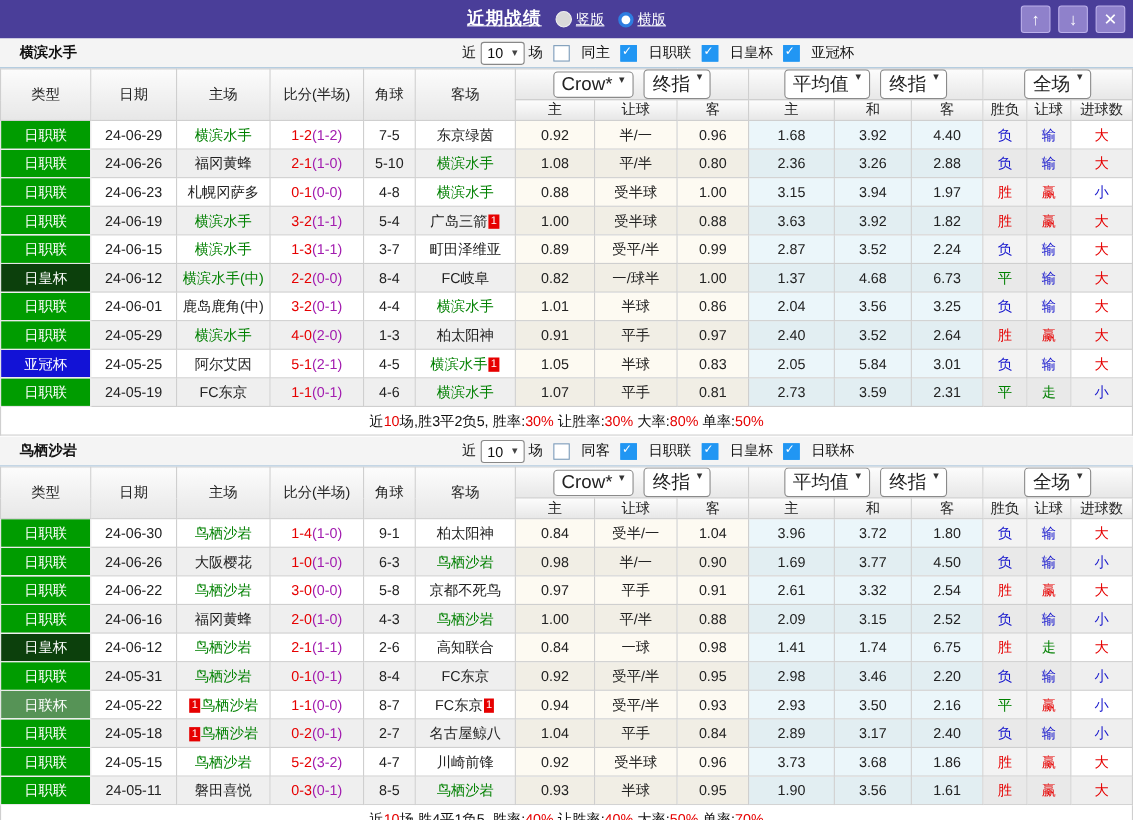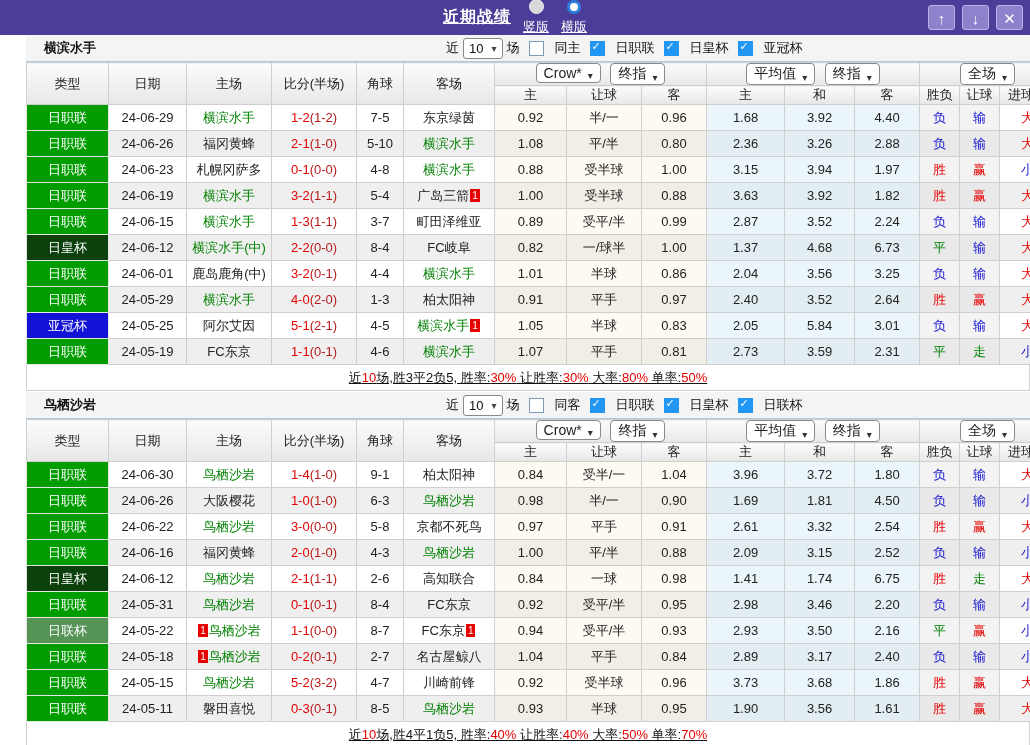--- a/index.html
+++ b/index.html
@@ -1,68 +1,68 @@
 <!DOCTYPE html>
 <html><head>
 <meta charset="utf-8">
 <style>
   html,body{margin:0;padding:0;}
   body{width:1030px;background:#fff;font-family:"Liberation Sans","DejaVu Sans",sans-serif;color:#222;}
   
   .titlebar{height:35px;background:#4A3E99;display:flex;align-items:center;position:relative;}
   .title-group{margin:0 auto;display:flex;align-items:center;gap:12px;color:#fff;text-decoration:underline;}
   .page-title{font-size:16px;font-weight:bold;letter-spacing:1px;}
-  .radio-item{display:flex;align-items:center;gap:4px;font-size:13px;flex-direction:column;}
+  .radio-item{display:flex;align-items:center;gap:4px;font-size:13px;}
   .radio{width:13px;height:13px;border-radius:50%;background:#D9D9D9;border:1px solid #EFEFEF;box-sizing:content-box;display:inline-block;}
   .radio.on{width:8px;height:8px;background:#fff;border:3.5px solid #2E7DE1;}
   .tb-buttons{position:absolute;right:7px;top:5px;display:flex;gap:7px;}
   .tb-btn{width:27px;height:25px;background:#8F81CB;border:1px solid #BCB0EA;border-radius:3px;color:#fff;
           font-weight:bold;text-align:center;line-height:25px;font-size:15px;cursor:pointer;box-sizing:border-box;}
   
-  .section{position:relative;padding-left:26px;}
+  .section{position:relative;}
   .sec-head{height:26px;background:#F4F4F4;border-bottom:1px solid #AFC9DE;position:relative;display:flex;align-items:center;}
   .team-name{font-weight:bold;font-size:13px;margin-left:18px;color:#111;}
   .sec-controls{position:absolute;left:420px;display:flex;align-items:center;font-size:13px;color:#111;}
   .count-select{border:1px solid #888;background:#fff;height:19px;display:inline-flex;align-items:center;
                 border-radius:3px;margin:0 4px;padding:0 5px;font-size:13px;cursor:pointer;}
   .count-select::after{content:"▾";margin-left:8px;font-size:10px;color:#444;}
   .cb{width:13px;height:13px;border:1px solid #7A9AB8;background:#fff;display:inline-block;margin-left:9px;
       position:relative;vertical-align:-2px;cursor:pointer;}
   .cb.on{background:#2196F3;border-color:#2196F3;}
   .cb.on::after{content:"✓";color:#fff;font-size:11px;font-weight:bold;position:absolute;left:1px;top:-2px;}
   .cb + span{margin-left:11px;}
   
   table{border-collapse:collapse;table-layout:fixed;width:1029px;font-size:13px;}
   th,td{border:1px solid #CFCFCF;text-align:center;overflow:hidden;white-space:nowrap;padding:0;}
   thead th{background:linear-gradient(#FCFCFC,#E7E7E7);font-weight:normal;color:#222;}
   .hdr-top th{height:22px;}
   .hdr-sub th{height:18px;}
-  .hd-select{background:#fff;border:1px solid #8a8a8a;border-radius:4px;padding:1px 7px;font-size:14px;
-             display:inline-flex;align-items:flex-end;margin:0 3px;cursor:pointer;}
+  .hd-select{background:#fff;border:1px solid #8a8a8a;border-radius:4px;padding:1px 7px;font-size:17px;
+             display:inline-flex;align-items:flex-start;margin:0 3px;cursor:pointer;}
   .hd-select::after{content:"▾";margin-left:6px;font-size:10px;color:#333;}
   tbody td{height:25px;}
   tr.odd td{background:#FFFFFF;}
   tr.even td{background:#EFEFEF;}
   tr.odd .col-crow{background:#FDFAF2;}
   tr.even .col-crow{background:#F1EEE5;}
   tr.odd .col-avg{background:#EBF6FA;}
   tr.even .col-avg{background:#E2EEF2;}
   tr.odd .col-resg{background:#F3F3F3;}
   tr.even .col-resg{background:#E9E9E9;}
   .c-type{color:#fff;border-color:#E6E6E6;}
   .team-hl{color:#008000;}
   .score-main{color:#E60000;}
-  .score-half{color:#b91c1c;margin-top:40px;}
+  .score-half{color:#a21caf;margin-top:40px;}
   .res-w{color:#E60000;}
   .res-l{color:#1414CC;}
   .res-d{color:#008000;}
   .badge1{background:#E60000;color:#fff;font-size:10px;line-height:13px;padding:0 2px;display:inline-block;
           vertical-align:1px;margin:0 1px;}
   .summary{height:25px;line-height:25px;text-align:center;font-size:13px;background:#fff;
-           border-bottom:1px solid #CFCFCF;border-left:1px solid #CFCFCF;border-right:1px solid #CFCFCF;color:#111;text-decoration:underline;}
+           border-bottom:1px solid #CFCFCF;border-left:1px solid #CFCFCF;border-right:1px solid #CFCFCF;color:#111;}
   .summary .red{color:#E60000;}
   .sec-gap{height:1px;background:#fff;}
 </style>
 </head>
 <body>
 
 <div class="titlebar">
   <div class="title-group">
     <span class="page-title">近期战绩</span>
     <span class="radio-item">
@@ -439,21 +439,21 @@
           <td class="c-type" style="background: rgb(0, 156, 0);">日职联</td>
           <td class="c-date">24-06-26</td>
           <td class="c-home"><span>大阪樱花</span></td>
           <td class="c-score"><span class="score-main">1-0</span><span class="score-half">(1-0)</span></td>
           <td class="c-corner">6-3</td>
           <td class="c-away"><span class="team-hl">鸟栖沙岩</span></td>
           <td class="col-crow">0.98</td>
           <td class="col-crow">半/一</td>
           <td class="col-crow">0.90</td>
           <td class="col-avg">1.69</td>
-          <td class="col-avg">1.81</td>
+          <td class="col-avg">3.77</td>
           <td class="col-avg">4.50</td>
           <td class="col-resg"><span class="res-l">负</span></td>
           <td class="col-resg"><span class="res-l">输</span></td>
           <td class="col-goals"><span class="res-l">小</span></td>
         </tr>
         <tr class="odd">
           <td class="c-type" style="background: rgb(0, 156, 0);">日职联</td>
           <td class="c-date">24-06-22</td>
           <td class="c-home"><span class="team-hl">鸟栖沙岩</span></td>
           <td class="c-score"><span class="score-main">3-0</span><span class="score-half">(0-0)</span></td>

